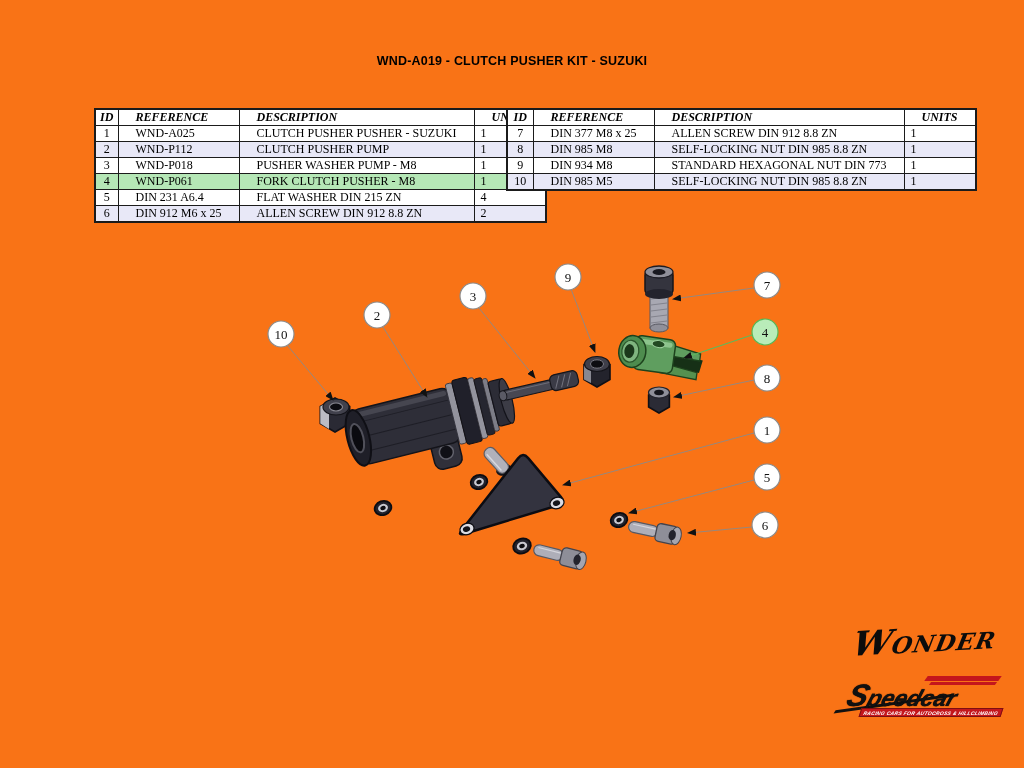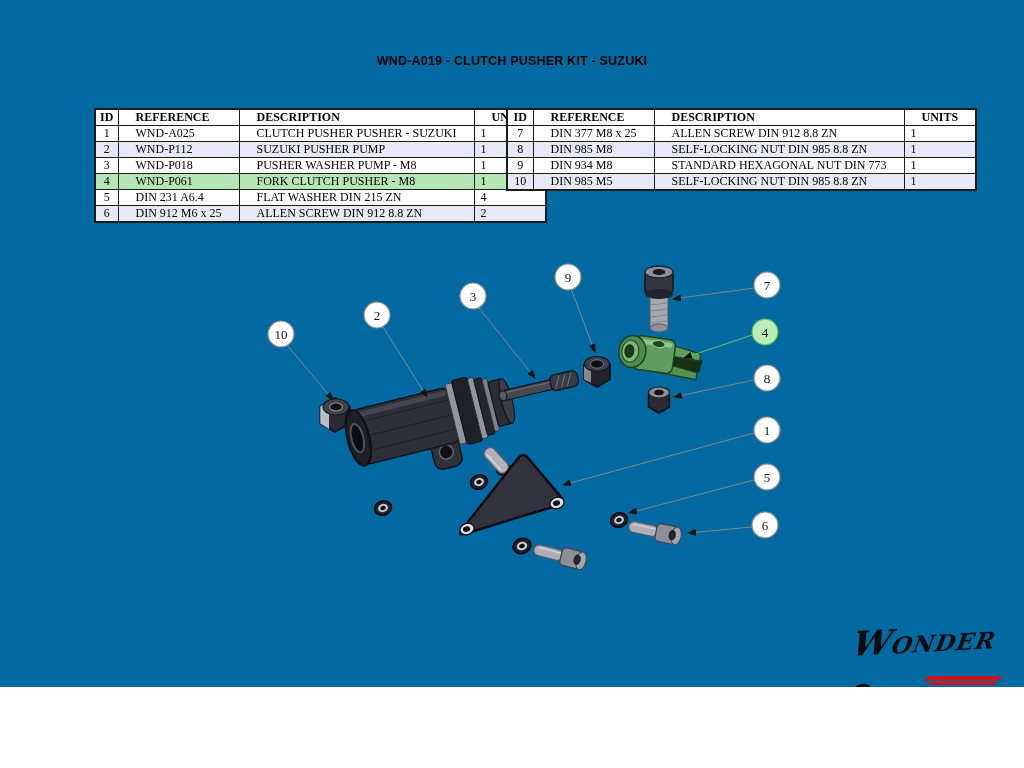--- a/index.html
+++ b/index.html
@@ -1,30 +1,30 @@
 <!DOCTYPE html>
 <html><head>
 <meta charset="utf-8">
 <style>
   html,body{margin:0;padding:0;background:#fff;}
-  #page{position:relative;width:1024px;height:687px;background:#0369a1;overflow:hidden;
+  #page{position:relative;width:1024px;height:768px;background:#f97316;overflow:hidden;
         font-family:"Liberation Sans",sans-serif;}
 
   
   #title{position:absolute;top:54px;left:0;width:1024px;text-align:center;
          font-family:"Liberation Sans",sans-serif;font-size:12.5px;font-weight:bold;
          color:#000;letter-spacing:.2px;}
 
   
   table.bom{position:absolute;border-collapse:collapse;table-layout:fixed;
             font-family:"Liberation Serif",serif;font-size:12px;color:#000;
             background:#fff;border:2px solid #1b1b1b;}
   table.bom th,table.bom td{border:1px solid #1b1b1b;height:15px;line-height:15px;
             padding:0 17px;white-space:nowrap;overflow:hidden;font-weight:normal;text-align:left;}
-  table.bom th{font-weight:bold;}
+  table.bom th{font-weight:bold;font-style:italic;}
   table.bom .c{text-align:center;padding:0 1px;}
   table.bom td.u{padding-left:6px;}
   #tableL{left:94px;top:108px;}
   #tableR{left:506px;top:108px;}
   tr.alt{background:#e8e8f7;}
   tr.hl{background:#b5e7b6;}
 
   
   #diagram{position:absolute;left:0;top:0;width:1024px;height:768px;}
   .leader{stroke:#8a8a8a;stroke-width:0.9;fill:none;}
@@ -80,21 +80,21 @@
     </tr>
     <tr>
       <td class="c">1</td>
       <td>WND-A025</td>
       <td>CLUTCH PUSHER PUSHER - SUZUKI</td>
       <td class="u">1</td>
     </tr>
     <tr class="alt">
       <td class="c">2</td>
       <td>WND-P112</td>
-      <td>SUZUKI PUSHER PUMP</td>
+      <td>CLUTCH PUSHER PUMP</td>
       <td class="u">1</td>
     </tr>
     <tr>
       <td class="c">3</td>
       <td>WND-P018</td>
       <td>PUSHER WASHER PUMP - M8</td>
       <td class="u">1</td>
     </tr>
     <tr class="hl">
       <td class="c">4</td>

